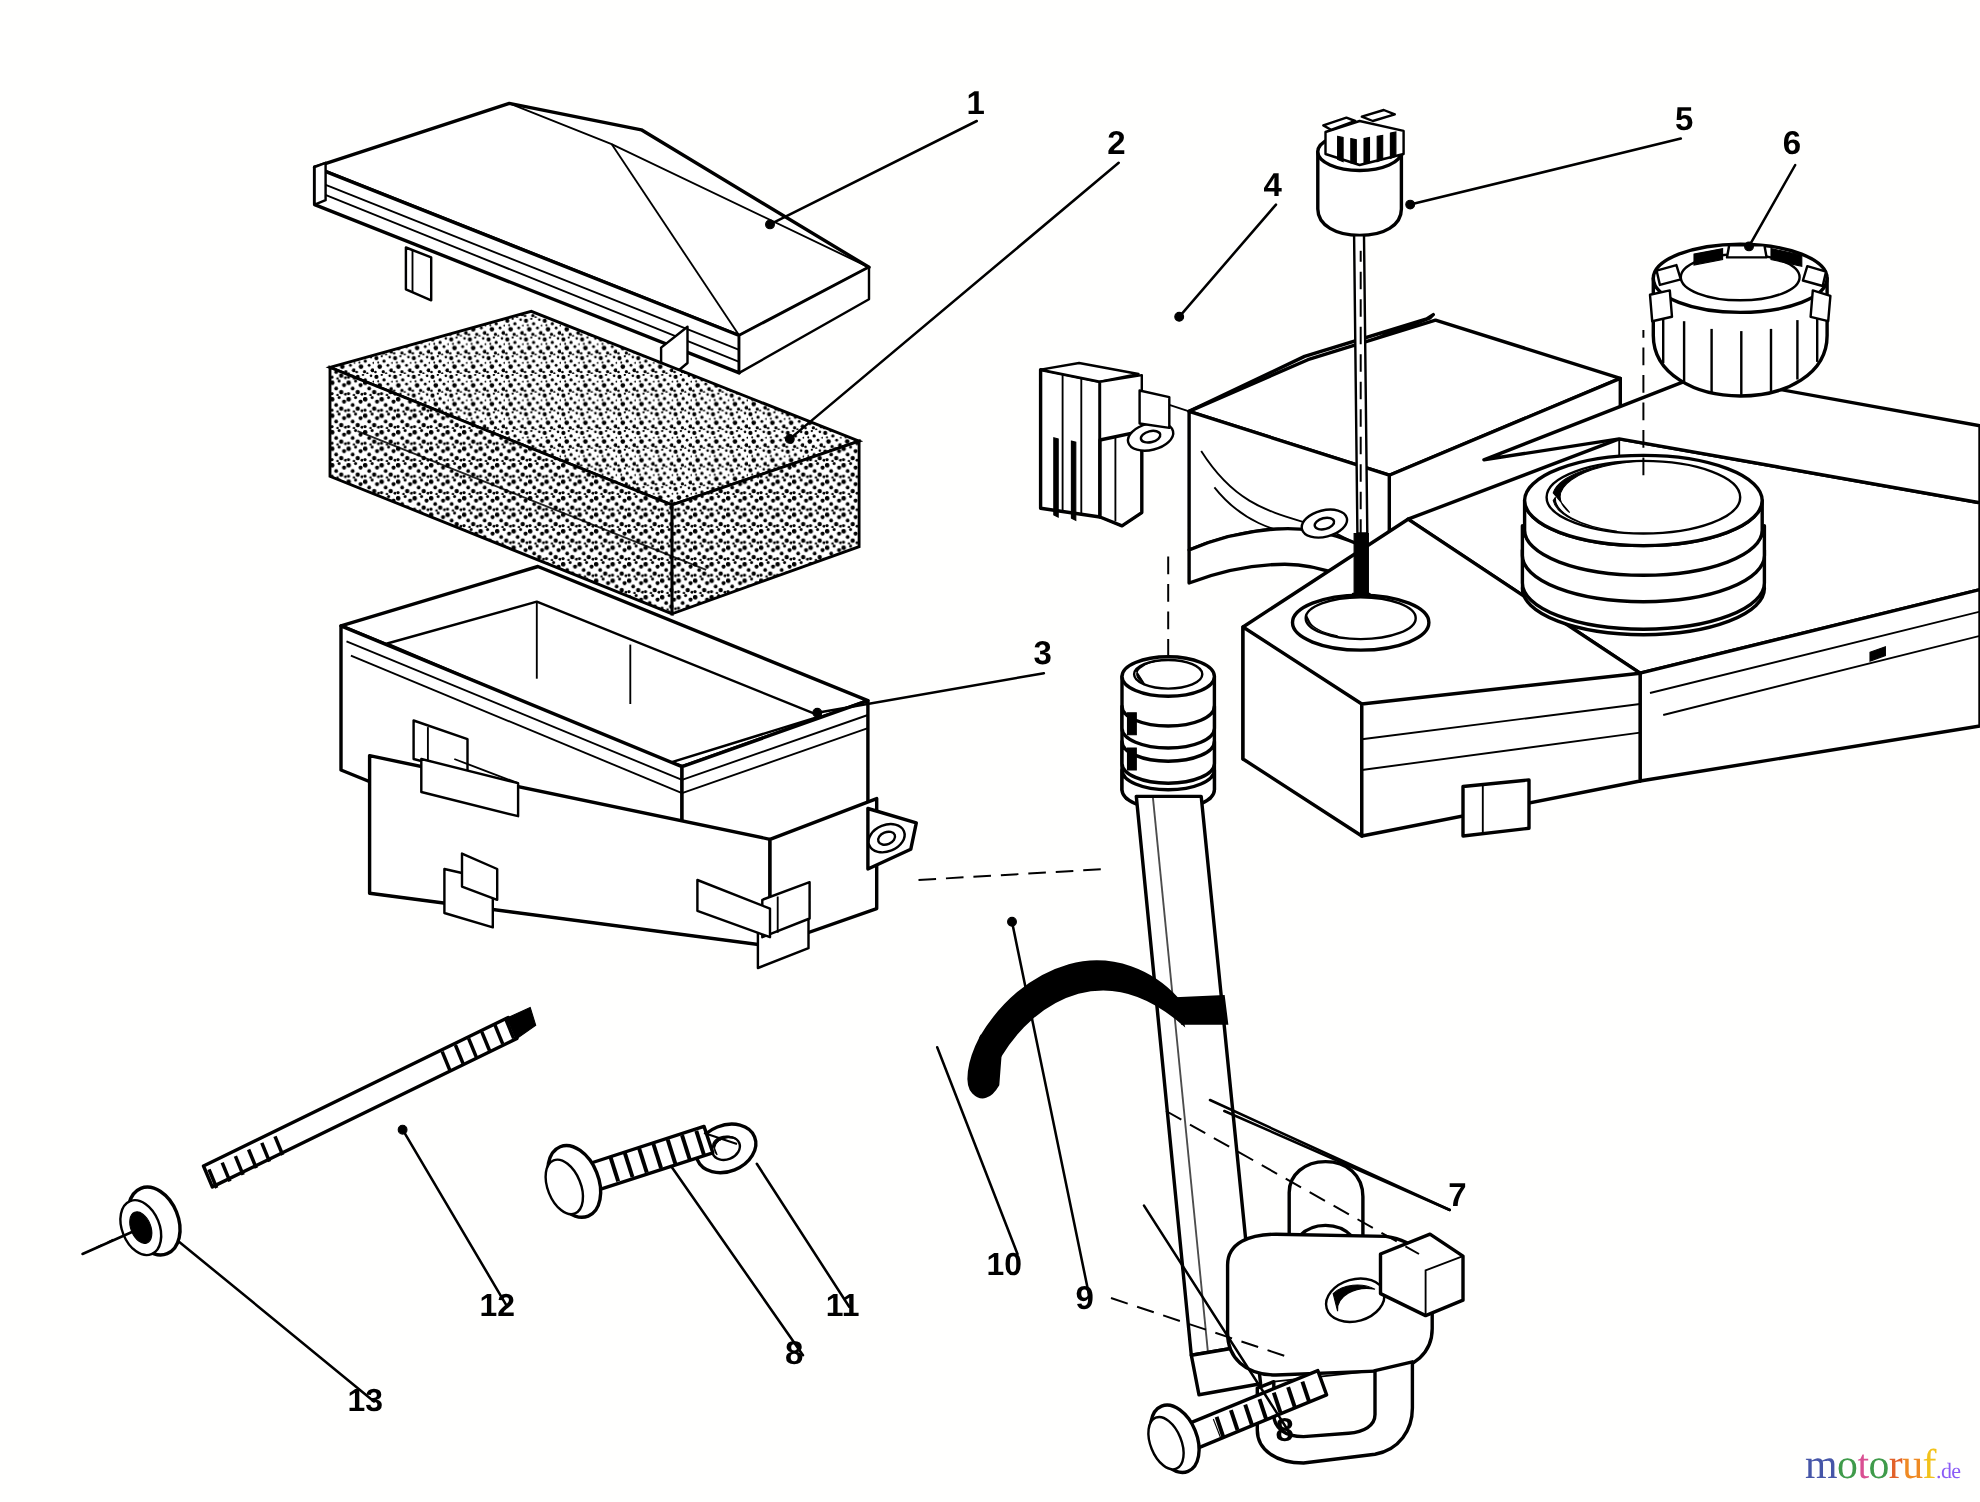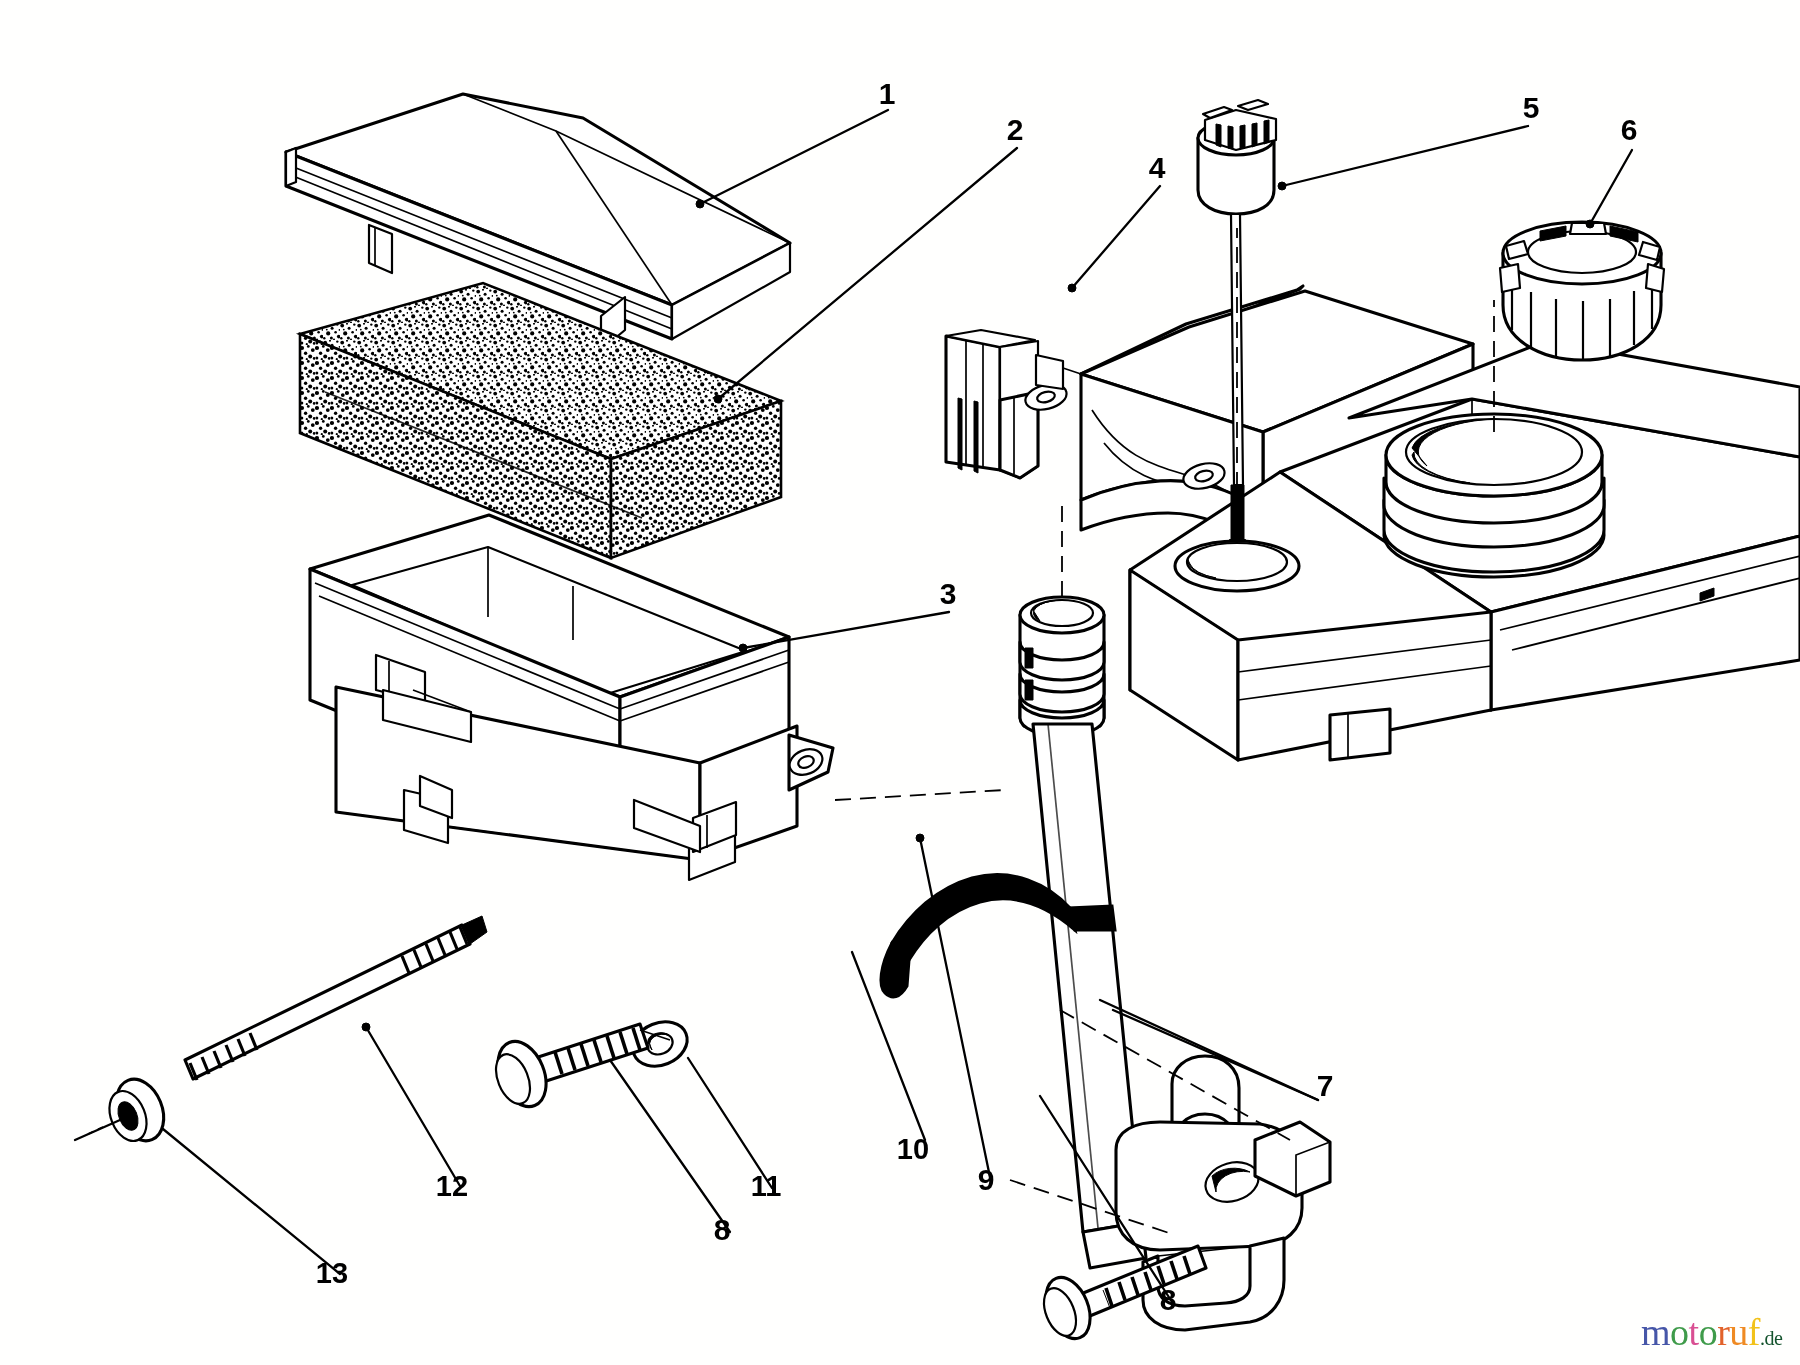--- a/index.html
+++ b/index.html
@@ -12,21 +12,21 @@
   .ln{stroke:#000;stroke-width:2.3;fill:none;stroke-linecap:round;}
   .ln-thin{stroke:#000;stroke-width:1.7;fill:none;}
   .out{stroke:#000;stroke-width:3.1;fill:#fff;stroke-linejoin:round;}
   .out2{stroke:#000;stroke-width:2.2;fill:#fff;stroke-linejoin:round;}
   .outn{stroke:#000;stroke-width:2.2;fill:none;stroke-linejoin:round;}
   .solid{fill:#000;stroke:#000;stroke-width:1;}
   .dash{stroke:#000;stroke-width:1.8;fill:none;stroke-dasharray:16 9;}
   #wm{position:absolute;left:1641px;top:1310px;
       font-family:"Liberation Serif", serif;font-size:38px;letter-spacing:-0.5px;}
   #wm span{display:inline;}
-  #wm .de{font-size:20px;color:#14532d;}
+  #wm .de{font-size:20px;color:#8b5cf6;}
 </style>
 </head>
 <body>
 
 <div id="stage">
 
 <svg id="diagram" viewBox="0 0 1800 1365">
 
   <g>
 

